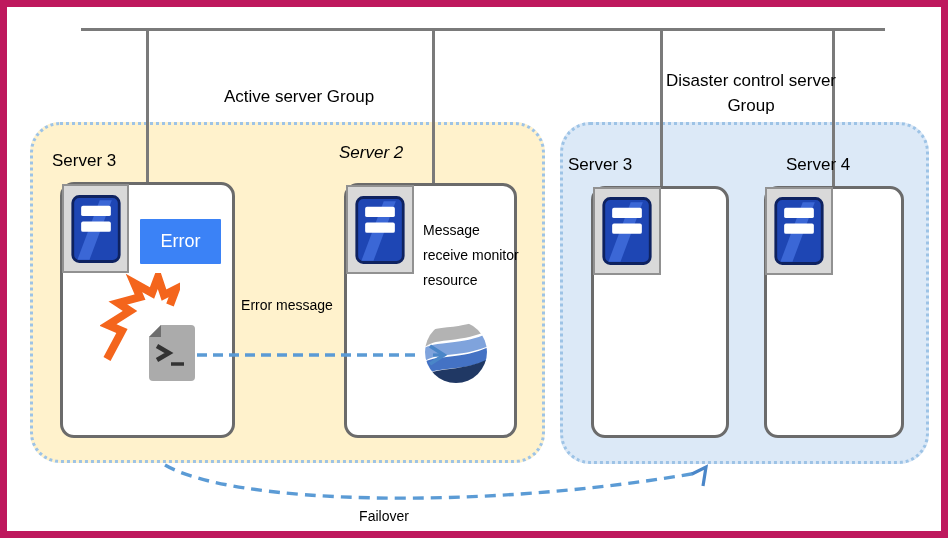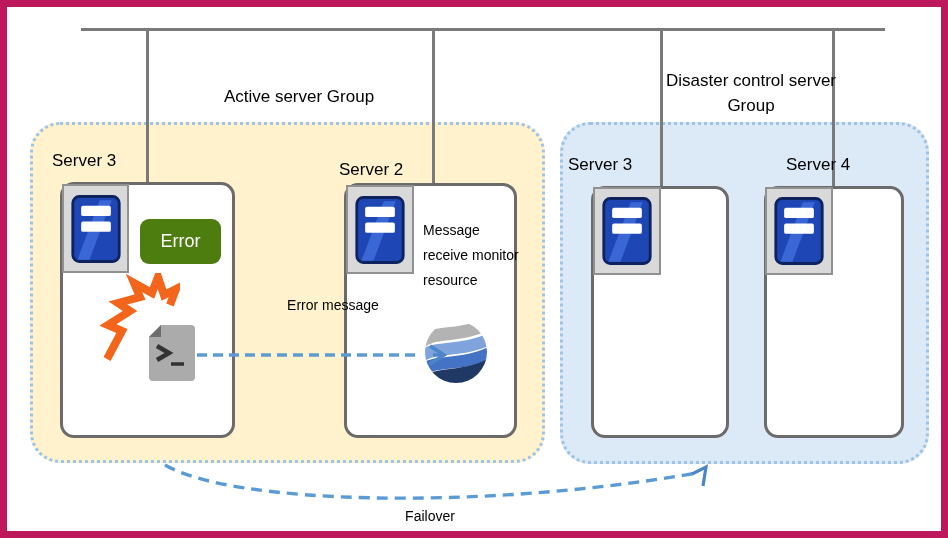--- a/index.html
+++ b/index.html
@@ -11,45 +11,45 @@
   .abs{position:absolute;}
   .busline{background:#7a7a7a;}
   .grouplabel{font-size:17px;line-height:25px;text-align:center;}
   .serverlabel{font-size:17px;line-height:20px;}
   .groupbox{border:3px dotted #9dc3e6;border-radius:30px;box-sizing:border-box;}
   .group-active{background:#fff2cc;}
   .group-disaster{background:#dce9f7;}
   .serverbox{background:#ffffff;border:3px solid #6b6b6b;border-radius:14px;box-sizing:border-box;}
   .iconsquare{background:#d9d9d9;border:2px solid #919191;box-sizing:border-box;
     display:flex;align-items:center;justify-content:center;}
-  .errorbadge{background:#4d7c0f;border-radius:9px;color:#fff;font-size:18px;
+  .errorbadge{background:#3b82f6;border-radius:1px;color:#fff;font-size:18px;
     text-align:center;box-sizing:border-box;display:flex;align-items:center;justify-content:center;}
   .anno{font-size:14px;line-height:25px;}
-  .center{text-align:center;margin-left:46px;}
+  .center{text-align:center;}
   svg{display:block;}
 </style>
 </head>
 <body>
 
 <div id="canvas">
 
   <div class="abs groupbox group-active" style="left:23px;top:115px;width:515px;height:341px;"></div>
   <div class="abs groupbox group-disaster" style="left:553px;top:115px;width:369px;height:342px;"></div>
 
   <div class="abs busline" style="left:74px;top:21px;width:804px;height:3px;"></div>
   <div class="abs busline" style="left:139px;top:21px;width:3px;height:156px;"></div>
   <div class="abs busline" style="left:425px;top:21px;width:3px;height:157px;"></div>
   <div class="abs busline" style="left:653px;top:21px;width:3px;height:161px;"></div>
   <div class="abs busline" style="left:825px;top:21px;width:3px;height:161px;"></div>
 
   <div class="abs grouplabel" style="left:182px;top:77px;width:220px;">Active server Group</div>
   <div class="abs grouplabel" style="left:654px;top:61px;width:180px;">Disaster control server Group</div>
 
   <div class="abs serverlabel" style="left:45px;top:144px;">Server 3</div>
-  <div class="abs serverlabel" style="left:332px;top:153px;">Server 2</div>
+  <div class="abs serverlabel" style="left:332px;top:136px;font-style:italic;">Server 2</div>
   <div class="abs serverlabel" style="left:561px;top:148px;">Server 3</div>
   <div class="abs serverlabel" style="left:733px;top:148px;margin-left:46px;">Server 4</div>
 
   <div class="abs serverbox" style="left:53px;top:175px;width:175px;height:256px;"></div>
   <div class="abs serverbox" style="left:337px;top:176px;width:173px;height:255px;"></div>
   <div class="abs serverbox" style="left:584px;top:179px;width:138px;height:252px;"></div>
   <div class="abs serverbox" style="left:757px;top:179px;width:140px;height:252px;"></div>
 
   <div class="abs iconsquare" style="left:55px;top:177px;width:67px;height:89px;">
     <svg width="52" height="74" viewBox="0 0 56 76">

